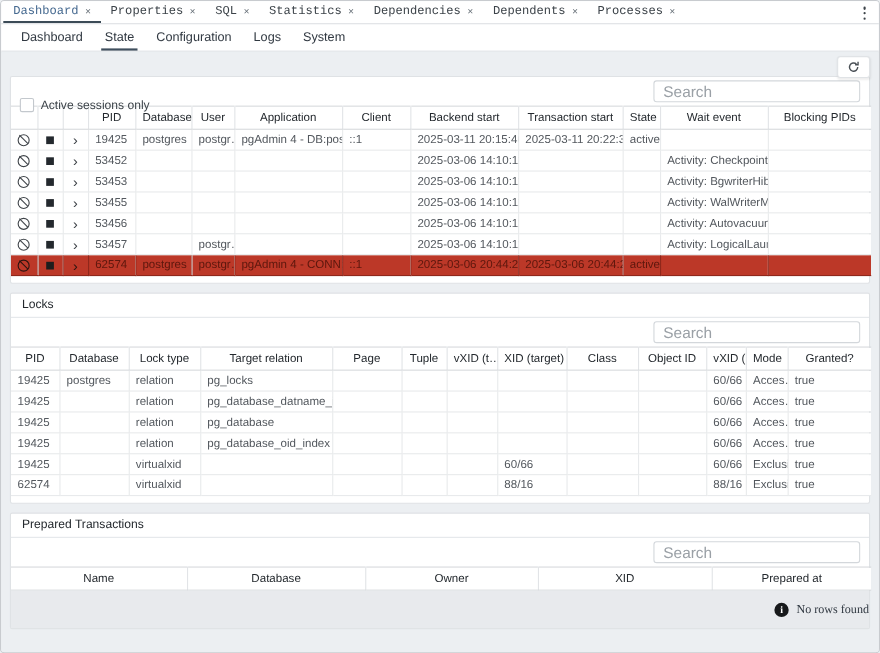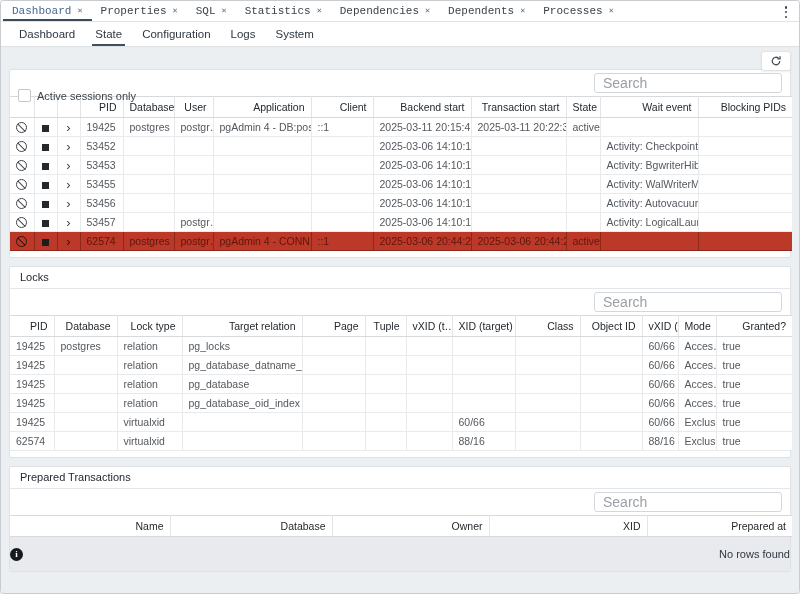--- a/index.html
+++ b/index.html
@@ -33,42 +33,42 @@
 
   .panel { background:#fff; border:1px solid #dfe2e5; border-radius:2px; margin-bottom:8px; }
   .panel-title { height:22px; line-height:21px; padding:0 10px; color:#24292e; border-bottom:1px solid #e4e7ea; font-size:11px; }
   .panel-toolbar { height:26px; display:flex; align-items:center; justify-content:space-between; padding:0 8px; }
   .chk { display:flex; align-items:center; gap:6px; color:#3c4349;margin-top:25px; }
   .chk .box { width:13px; height:13px; border:1px solid #c3c8cd; border-radius:2px; background:#fff; display:inline-block; }
   .search { width:188px; height:20px; border:1px solid #d3d7db; border-radius:3px; padding:0 8px; font-size:14px; font-family:"Liberation Sans",sans-serif; color:#333; outline:none; }
   .search::placeholder { color:#9aa0a6; }
 
   table.grid { border-collapse:collapse; table-layout:fixed; width:782px; border-top:1px solid #d7dadd; }
-  .grid th { text-align:right; font-weight:normal; color:#24292e; padding:0 6px; height:21px; font-size:10.5px;
+  .grid th { text-align:center; font-weight:normal; color:#24292e; padding:0 6px; height:21px; font-size:10.5px;
              border-right:1px solid #e2e4e7; border-bottom:1px solid #d7dadd; white-space:nowrap; overflow:hidden; background:#fff;margin-left:35px; }
   .grid td { height:19px; padding:0 6px; font-size:10.5px; color:#53585e; white-space:nowrap; overflow:hidden;
              border-right:1px solid #e8eaec; border-bottom:1px solid #e8eaec; background:#fff; }
   .grid th:last-child, .grid td:last-child { border-right:none; }
   .grid td.icon-cell { padding:0; text-align:center; }
 
   tr.danger td { background:#bc3828; border-color:#8f271b; color:#5d170d; }
 
   .cancel-ic { position:relative; display:inline-block; width:11px; height:11px; border:1.3px solid #3f4449; border-radius:50%; vertical-align:middle; }
   .cancel-ic::after { content:""; position:absolute; top:3.4px; left:-1px; width:10.5px; height:1.3px; background:#3f4449; transform:rotate(45deg); }
   .terminate-ic { display:inline-block; width:7px; height:7px; background:#24292e; vertical-align:middle; }
   .expand-ic { display:inline-block; color:#3f4449; font-size:13px; line-height:1; vertical-align:middle; }
   .expand-ic::after { content:"\203A"; }
   tr.danger .cancel-ic { border-color:#2d1410; }
   tr.danger .cancel-ic::after { background:#2d1410; }
   tr.danger .terminate-ic { background:#1d1d1d; }
   tr.danger .expand-ic { color:#2d1410; }
 
   .panel-pad { height:6px; }
 
-  .notifier { height:34px; background:#e8eaed; display:flex; align-items:center; justify-content:space-between; gap:7px; color:#303841; font-size:11px; }
+  .notifier { height:34px; background:#e8eaed; display:flex; align-items:center; justify-content:flex-end; gap:7px; color:#303841; font-size:11px;font-family:Liberation Serif, serif; }
   .info-ic { width:13px; height:13px; border-radius:50%; background:#17191b; color:#fff; font-size:9px; font-weight:bold; display:flex; align-items:center; justify-content:center; font-family:"Liberation Serif",serif; }
   .info-ic::after { content:"i"; }
 </style>
 </head>
 <body>
 
 <div class="window">
 
   <div class="tabbar">
     <div class="tab active">

